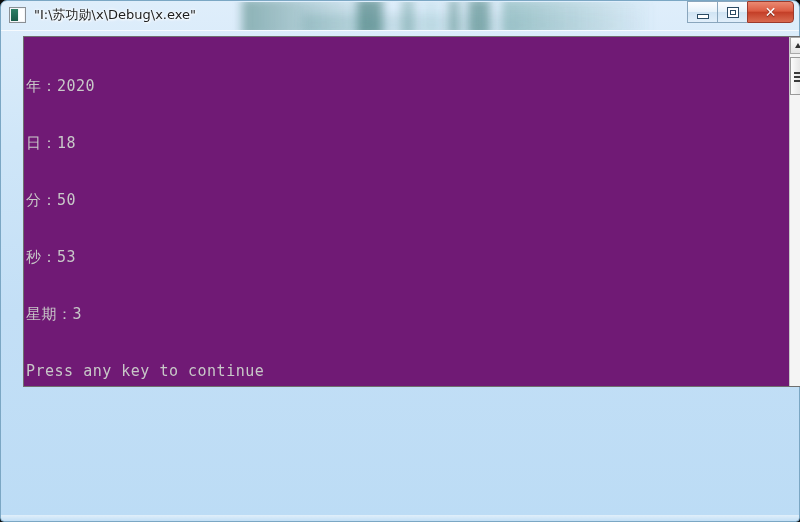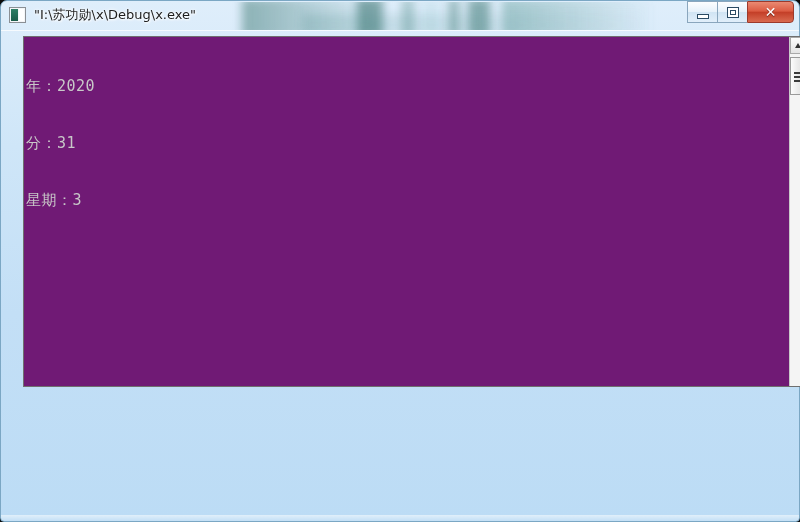--- a/index.html
+++ b/index.html
@@ -331,22 +331,25 @@
         <div class="glyph-close">✕</div>
       </div>
     </div>
 
   </div>
 
   <div id="client">
 
     <div id="console-text">
       <div class="cline">年：2020</div>
-      <div class="cline">分：31</div>
+      <div class="cline">日：18</div>
+      <div class="cline">分：50</div>
+      <div class="cline">秒：53</div>
       <div class="cline">星期：3</div>
+      <div class="cline">Press any key to continue</div>
     </div>
 
     <div id="scrollbar">
       <div class="sb-btn up">
         <div class="arrow up"></div>
       </div>
       <div id="sb-track">
         <div id="sb-thumb">
           <div class="grip g1"></div>
           <div class="grip g2"></div>

